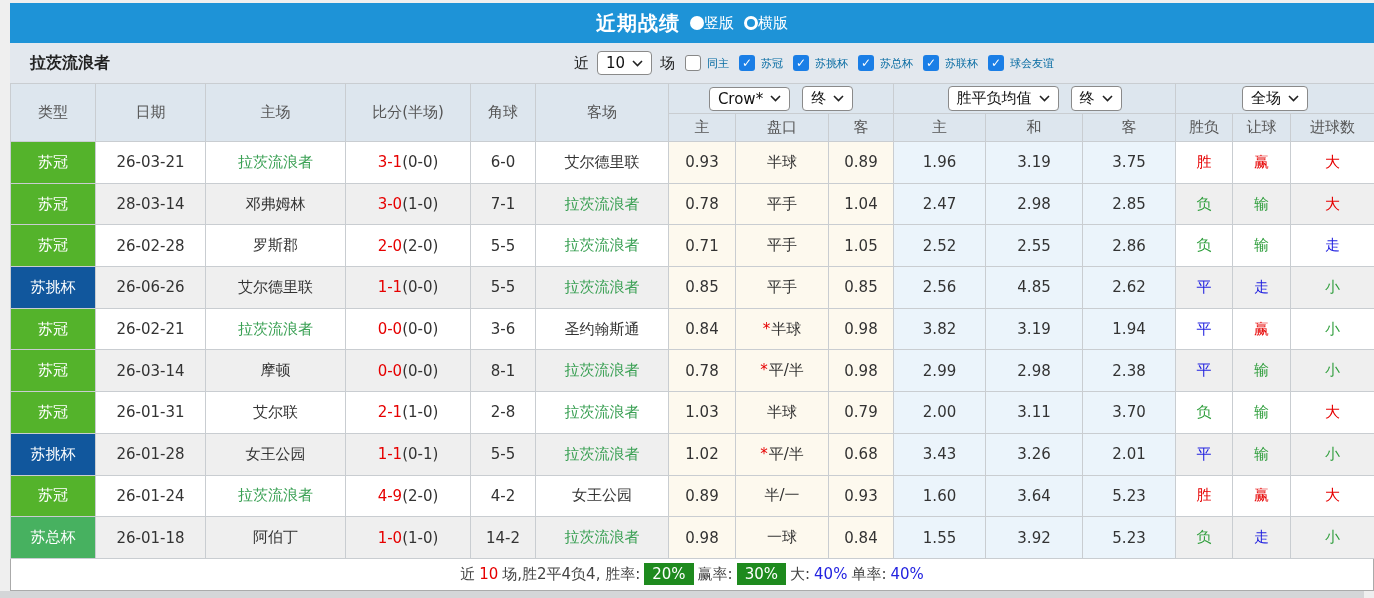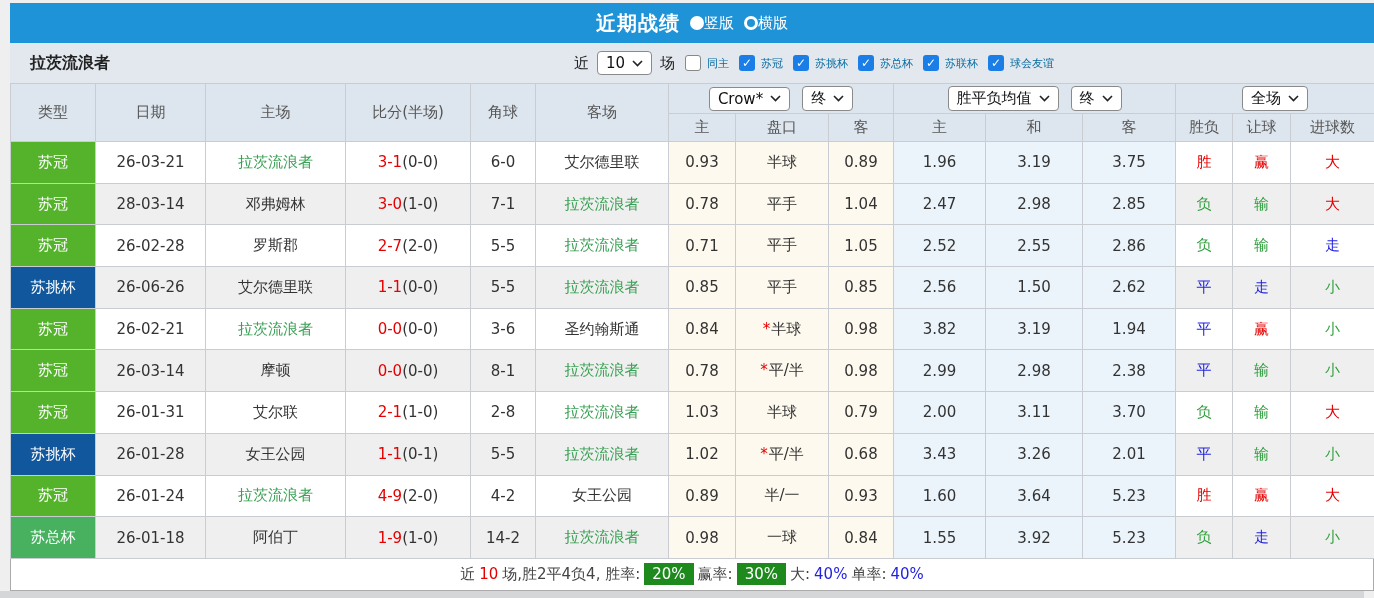--- a/index.html
+++ b/index.html
@@ -209,21 +209,21 @@
     <td class="t-avg v-adraw">2.98</td>
     <td class="t-avg v-aaway">2.85</td>
     <td class="v-result c-green">负</td>
     <td class="v-handicap c-green">输</td>
     <td class="v-goals c-red">大</td>
   </tr>
           <tr>
     <td class="t-type v-type" style="background: rgb(84, 179, 43);">苏冠</td>
     <td class="v-date">26-02-28</td>
     <td class="v-home">罗斯郡</td>
-    <td><span class="c-red v-score">2-7</span><span class="half v-half">(2-0)</span></td>
+    <td><span class="c-red v-score">2-0</span><span class="half v-half">(2-0)</span></td>
     <td class="v-corner">5-5</td>
     <td class="v-away team-green">拉茨流浪者</td>
     <td class="t-odds v-ohome">0.71</td>
     <td class="t-odds t-line">平手</td>
     <td class="t-odds v-oaway">1.05</td>
     <td class="t-avg v-ahome">2.52</td>
     <td class="t-avg v-adraw">2.55</td>
     <td class="t-avg v-aaway">2.86</td>
     <td class="v-result c-green">负</td>
     <td class="v-handicap c-green">输</td>
@@ -233,21 +233,21 @@
     <td class="t-type v-type" style="background: rgb(17, 87, 157);">苏挑杯</td>
     <td class="v-date">26-06-26</td>
     <td class="v-home">艾尔德里联</td>
     <td><span class="c-red v-score">1-1</span><span class="half v-half">(0-0)</span></td>
     <td class="v-corner">5-5</td>
     <td class="v-away team-green">拉茨流浪者</td>
     <td class="t-odds v-ohome">0.85</td>
     <td class="t-odds t-line">平手</td>
     <td class="t-odds v-oaway">0.85</td>
     <td class="t-avg v-ahome">2.56</td>
-    <td class="t-avg v-adraw">1.50</td>
+    <td class="t-avg v-adraw">4.85</td>
     <td class="t-avg v-aaway">2.62</td>
     <td class="v-result c-blue">平</td>
     <td class="v-handicap c-blue">走</td>
     <td class="v-goals c-green">小</td>
   </tr>
           <tr>
     <td class="t-type v-type" style="background: rgb(84, 179, 43);">苏冠</td>
     <td class="v-date">26-02-21</td>
     <td class="v-home team-green">拉茨流浪者</td>
     <td><span class="c-red v-score">0-0</span><span class="half v-half">(0-0)</span></td>
@@ -328,21 +328,21 @@
     <td class="t-avg v-adraw">3.64</td>
     <td class="t-avg v-aaway">5.23</td>
     <td class="v-result c-red">胜</td>
     <td class="v-handicap c-red">赢</td>
     <td class="v-goals c-red">大</td>
   </tr>
           <tr class="alt">
     <td class="t-type v-type" style="background: rgb(71, 177, 96);">苏总杯</td>
     <td class="v-date">26-01-18</td>
     <td class="v-home">阿伯丁</td>
-    <td><span class="c-red v-score">1-9</span><span class="half v-half">(1-0)</span></td>
+    <td><span class="c-red v-score">1-0</span><span class="half v-half">(1-0)</span></td>
     <td class="v-corner">14-2</td>
     <td class="v-away team-green">拉茨流浪者</td>
     <td class="t-odds v-ohome">0.98</td>
     <td class="t-odds t-line">一球</td>
     <td class="t-odds v-oaway">0.84</td>
     <td class="t-avg v-ahome">1.55</td>
     <td class="t-avg v-adraw">3.92</td>
     <td class="t-avg v-aaway">5.23</td>
     <td class="v-result c-green">负</td>
     <td class="v-handicap c-blue">走</td>

